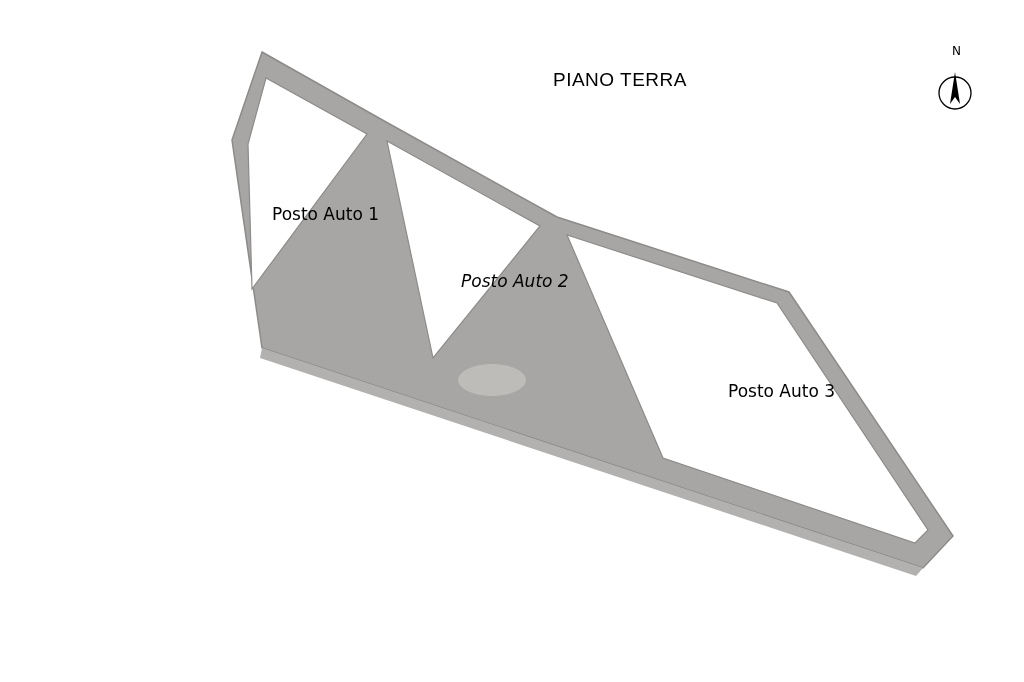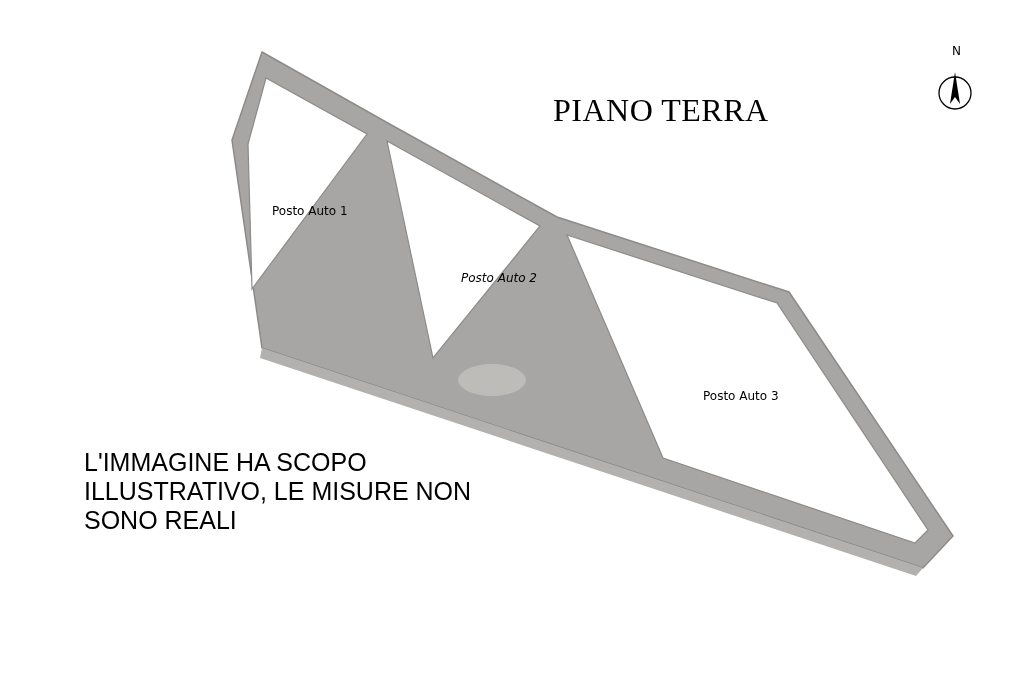--- a/index.html
+++ b/index.html
@@ -23,38 +23,38 @@
   }
   svg.plan-svg {
     position: absolute;
     left: 0; top: 0;
     width: 1024px;
     height: 682px;
   }
   .plan-title {
     position: absolute;
     left: 553px;
-    top: 92px;
-    font-size: 32px;
+    top: 69px;
+    font-size: 19px;
     letter-spacing: 0.5px;
     white-space: nowrap;
-    font-family: Liberation Serif, serif;
+    font-family: Liberation Sans, sans-serif;
   }
   .disclaimer {
     position: absolute;
     left: 84px;
     top: 448px;
     font-size: 25px;
     line-height: 29px;
     white-space: pre;
     font-family: "Liberation Sans", sans-serif;
   }
   .room-label {
     position: absolute;
-    font-size: 12px;
+    font-size: 17px;
     white-space: nowrap;
     font-family: "DejaVu Sans", sans-serif;
   }
   .north-label {
     position: absolute;
     left: 952px;
     top: 44px;
     font-size: 12px;
     font-family: "DejaVu Sans", sans-serif;
   }
@@ -103,21 +103,18 @@
     <g>
       <circle cx="955" cy="93" r="16" fill="none" stroke="#000000" stroke-width="1.3"></circle>
       <polygon points="955,72 950,104 955,97 960,104" fill="#000000"></polygon>
     </g>
   </svg>
 
   <div class="north-label">N</div>
 
   <div class="plan-title">PIANO TERRA</div>
 
-  <div class="disclaimer">L'IMMAGINE HA SCOPO
-ILLUSTRATIVO, LE MISURE NON
-SONO REALI</div>
 
   <div class="room-label" id="room-label-0" style="left: 272px; top: 204px;">Posto Auto 1</div>
   <div class="room-label" id="room-label-1" style="left: 461px; top: 271px; font-style: italic;">Posto Auto 2</div>
-  <div class="room-label" id="room-label-2" style="left: 703px; top: 381px; margin-top: 8px;">Posto Auto 3</div>
+  <div class="room-label" id="room-label-2" style="left: 728px; top: 381px;">Posto Auto 3</div>
 
 </div>
 
 </body></html>

